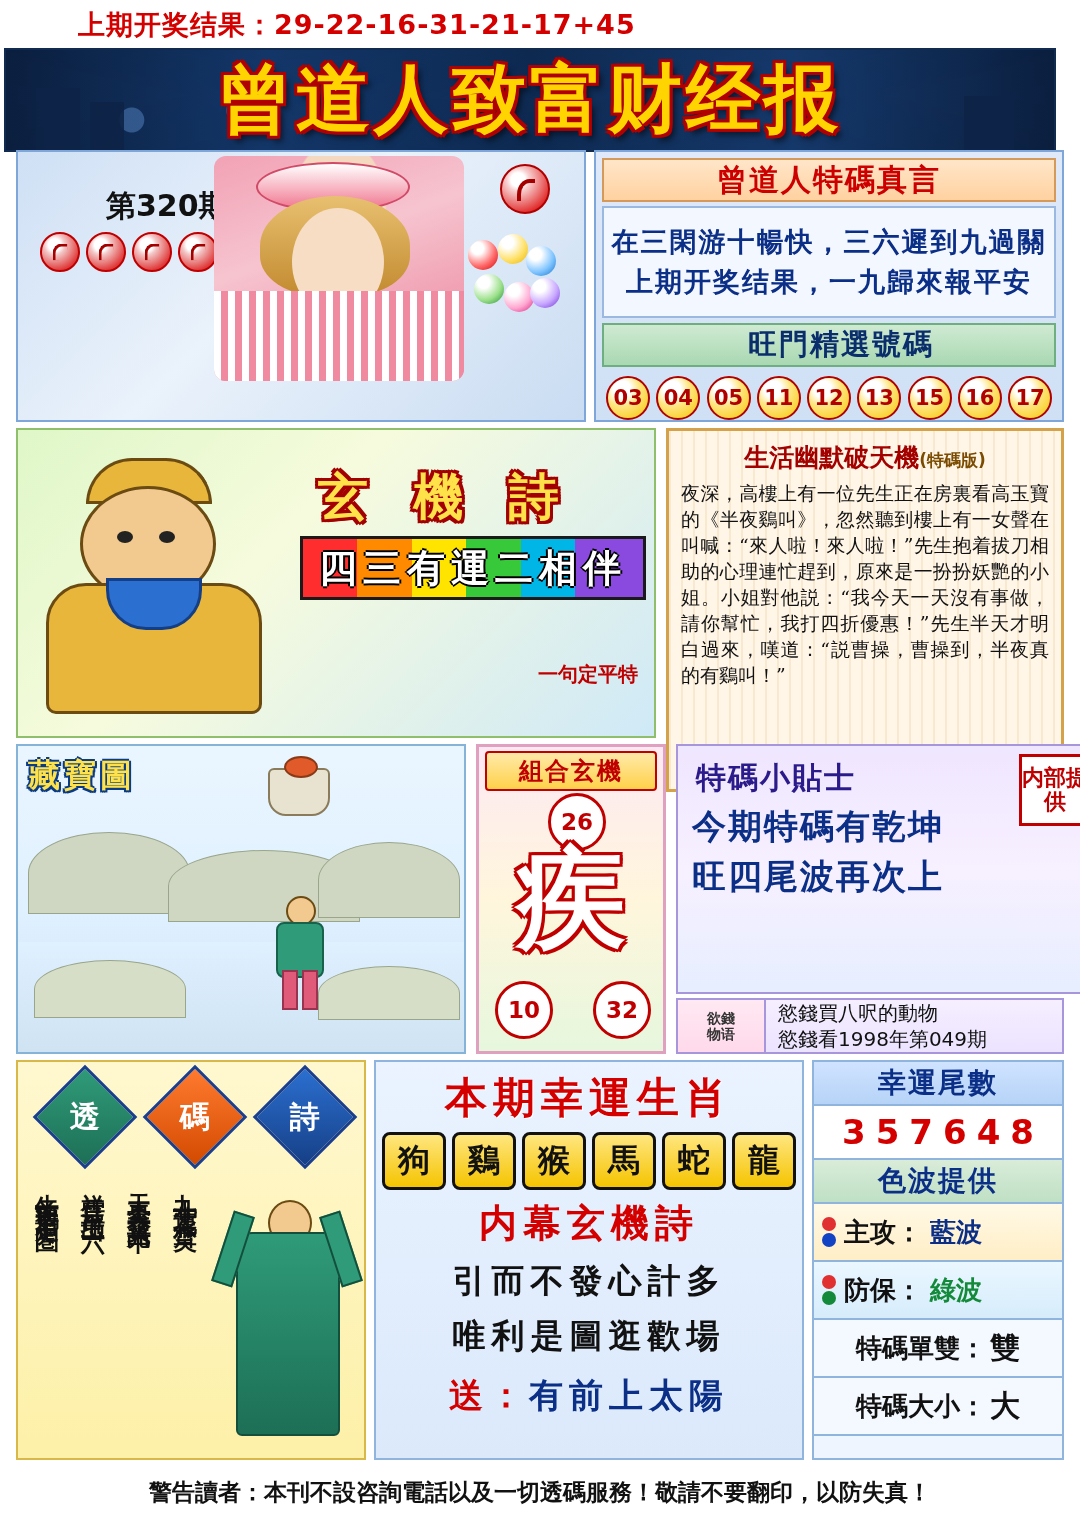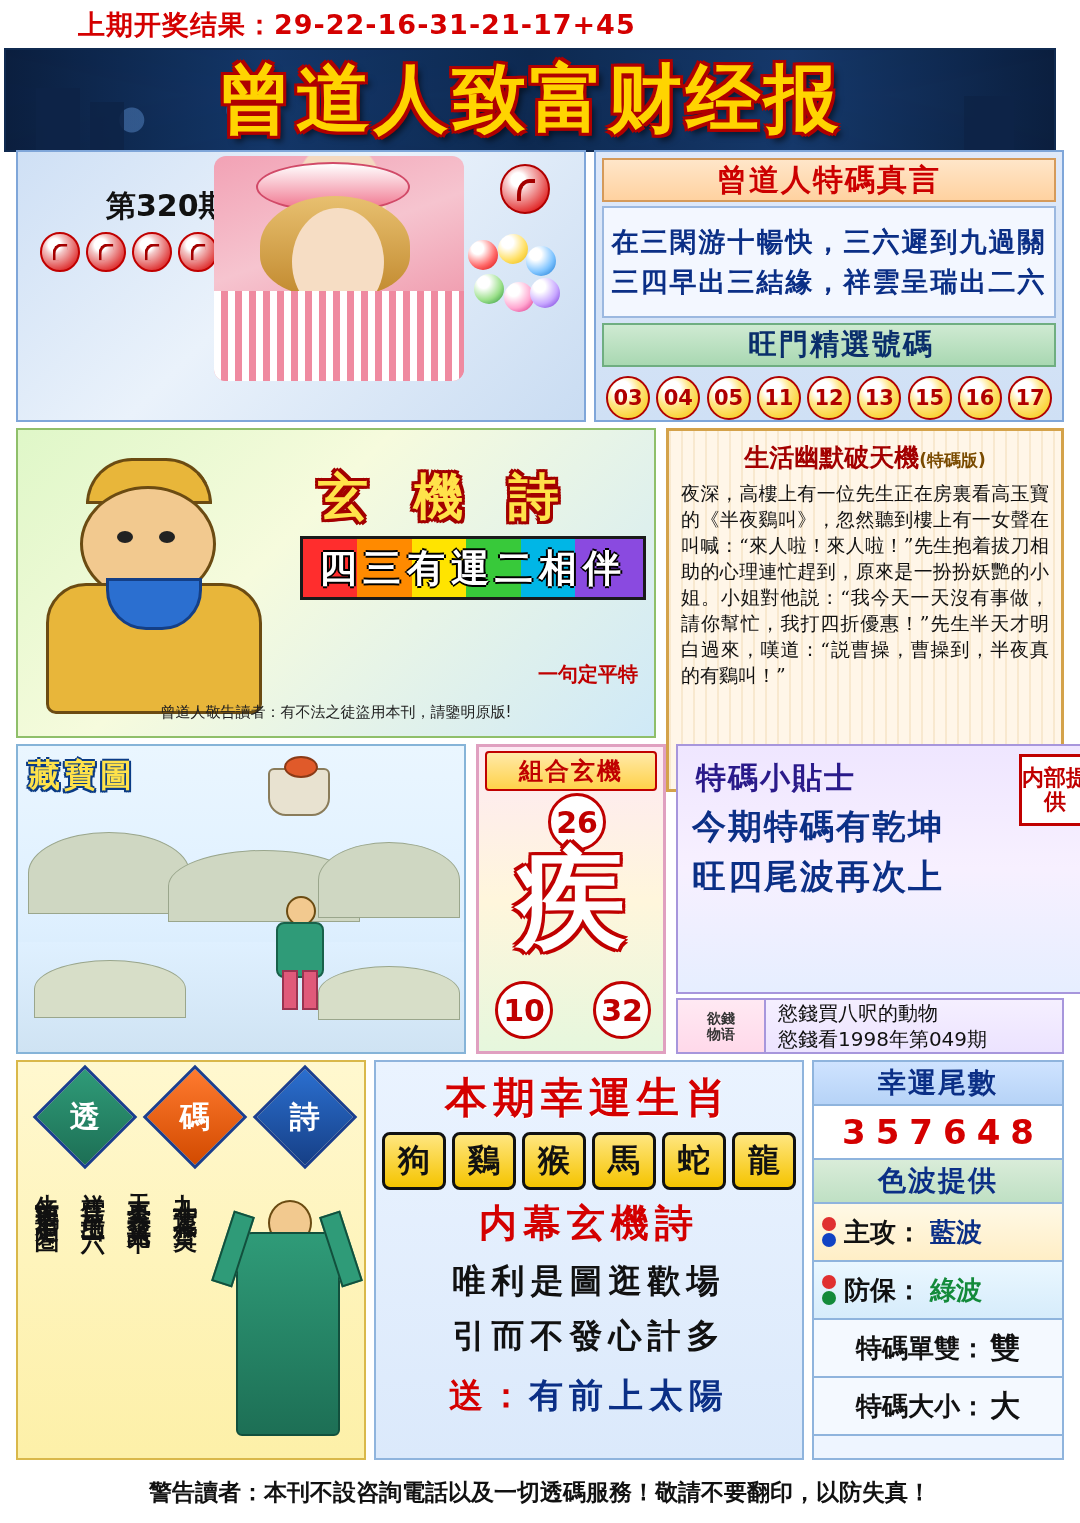--- a/index.html
+++ b/index.html
@@ -237,21 +237,21 @@
   }
   .combo .big{
     position:absolute;left:0;right:0;top:96px;text-align:center;
     font-size:110px;font-weight:bold;color:#ffffff;line-height:110px;
     text-shadow:3px 0 0 #c00000,-3px 0 0 #c00000,0 3px 0 #c00000,0 -3px 0 #c00000,
       3px 3px 0 #c00000,-3px 3px 0 #c00000,3px -3px 0 #c00000,-3px -3px 0 #c00000;
   }
   .cball{
     position:absolute;width:52px;height:52px;border-radius:50%;
     display:flex;align-items:center;justify-content:center;
-    font-size:30px;font-weight:bold;color:#c00000;border:3px solid #c00000;
+    font-size:23px;font-weight:bold;color:#c00000;border:3px solid #c00000;
     background:radial-gradient(circle at 35% 28%,#fff 0 24%,#fff 40%,#fdfdfd 100%);
   }
   .cb-top{left:69px;top:46px;}
   .cb-left{left:16px;bottom:12px;}
   .cb-right{right:12px;bottom:12px;}
 
   .tips{
     position:absolute;left:660px;top:0;width:427px;height:250px;
     background:linear-gradient(180deg,#efe6ff 0%,#f7f0ff 50%,#e6eeff 100%);
     border:2px solid #a796dc;box-sizing:border-box;
@@ -429,21 +429,21 @@
         <i style="left:6px;top:40px;background:radial-gradient(circle at 32% 28%,#fff 0 20%,#9be08a 60%,#1d8a2e);"></i>
         <i style="left:36px;top:48px;background:radial-gradient(circle at 32% 28%,#fff 0 20%,#ffa6d0 60%,#d41b7a);"></i>
         <i style="left:62px;top:44px;background:radial-gradient(circle at 32% 28%,#fff 0 20%,#c7a6ff 60%,#6a2bd4);"></i>
       </div>
     </div>
 
     <div class="b2-right">
       <div class="zhen-hd">曾道人特碼真言</div>
       <div class="zhen-body">
         <div>在三閑游十暢快，三六遲到九過關</div>
-        <div>三四早出三結緣，祥雲呈瑞出二六</div>
+        <div>上期开奖结果，一九歸來報平安</div>
       </div>
       <div class="wang-hd">旺門精選號碼</div>
       <div class="wang-nums">
         <div class="num-ball">03</div>
         <div class="num-ball">04</div>
         <div class="num-ball">05</div>
         <div class="num-ball">11</div>
         <div class="num-ball">12</div>
         <div class="num-ball">13</div>
         <div class="num-ball">15</div>
@@ -462,21 +462,20 @@
           <div class="om-eye" style="left:76px;top:42px;"></div>
         </div>
         <div class="om-body"></div>
         <div class="om-scarf"></div>
       </div>
       <div class="poem-title">玄 機 詩 曰</div>
       <div class="rainbow-box">
         <span>四三有運二相伴</span>
       </div>
       <div class="one-line">一句定平特</div>
-      <div class="warn-small">曾道人敬告讀者：有不法之徒盜用本刊，請鑒明原版!</div>
     </div>
 
     <div class="b3-right">
       <div class="hd">
         <span>生活幽默破天機</span><small>(特碼版)</small>
       </div>
       <p>夜深，高樓上有一位先生正在房裏看高玉寶的《半夜鷄叫》，忽然聽到樓上有一女聲在叫喊：“來人啦！來人啦！”先生抱着拔刀相助的心理連忙趕到，原來是一扮扮妖艷的小姐。小姐對他説：“我今天一天沒有事做，請你幫忙，我打四折優惠！”先生半天才明白過來，嘆道：“説曹操，曹操到，半夜真的有鷄叫！”</p>
     </div>
   </div>
 
@@ -556,22 +555,22 @@
       <div class="c5-t1">本期幸運生肖</div>
       <div class="zodiac">
         <div class="zbox">狗</div>
         <div class="zbox">鷄</div>
         <div class="zbox">猴</div>
         <div class="zbox">馬</div>
         <div class="zbox">蛇</div>
         <div class="zbox">龍</div>
       </div>
       <div class="c5-t2">内幕玄機詩</div>
+      <div class="c5-line">引而不發心計多</div>
       <div class="c5-line">唯利是圖逛歡場</div>
-      <div class="c5-line">引而不發心計多</div>
       <div class="c5-send">
         <span>送：</span><b>有前上太陽</b>
       </div>
     </div>
 
     <div class="right5">
       <div class="r5-hd">幸運尾數</div>
       <div class="r5-digits">
         <span>3</span>
         <span>5</span>

